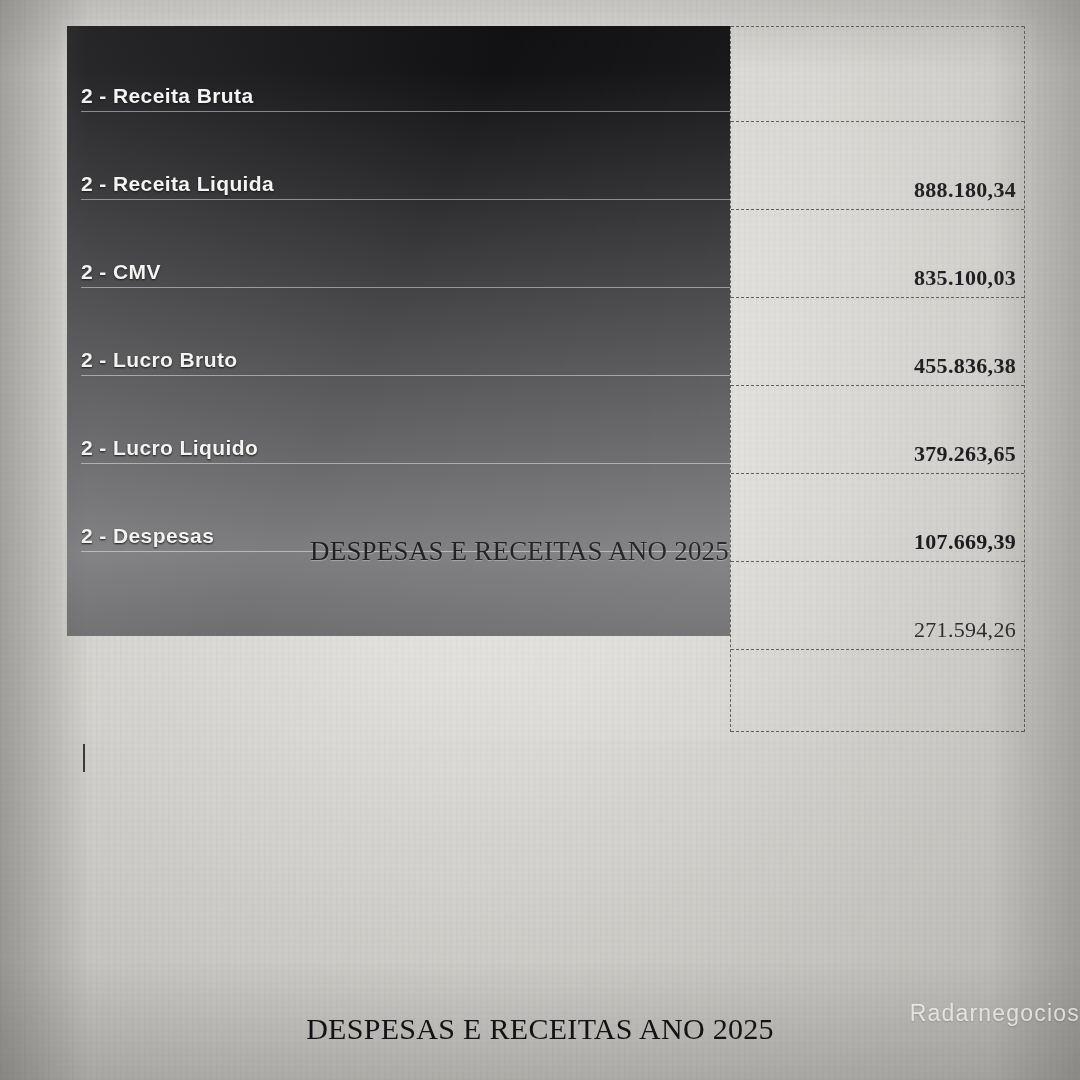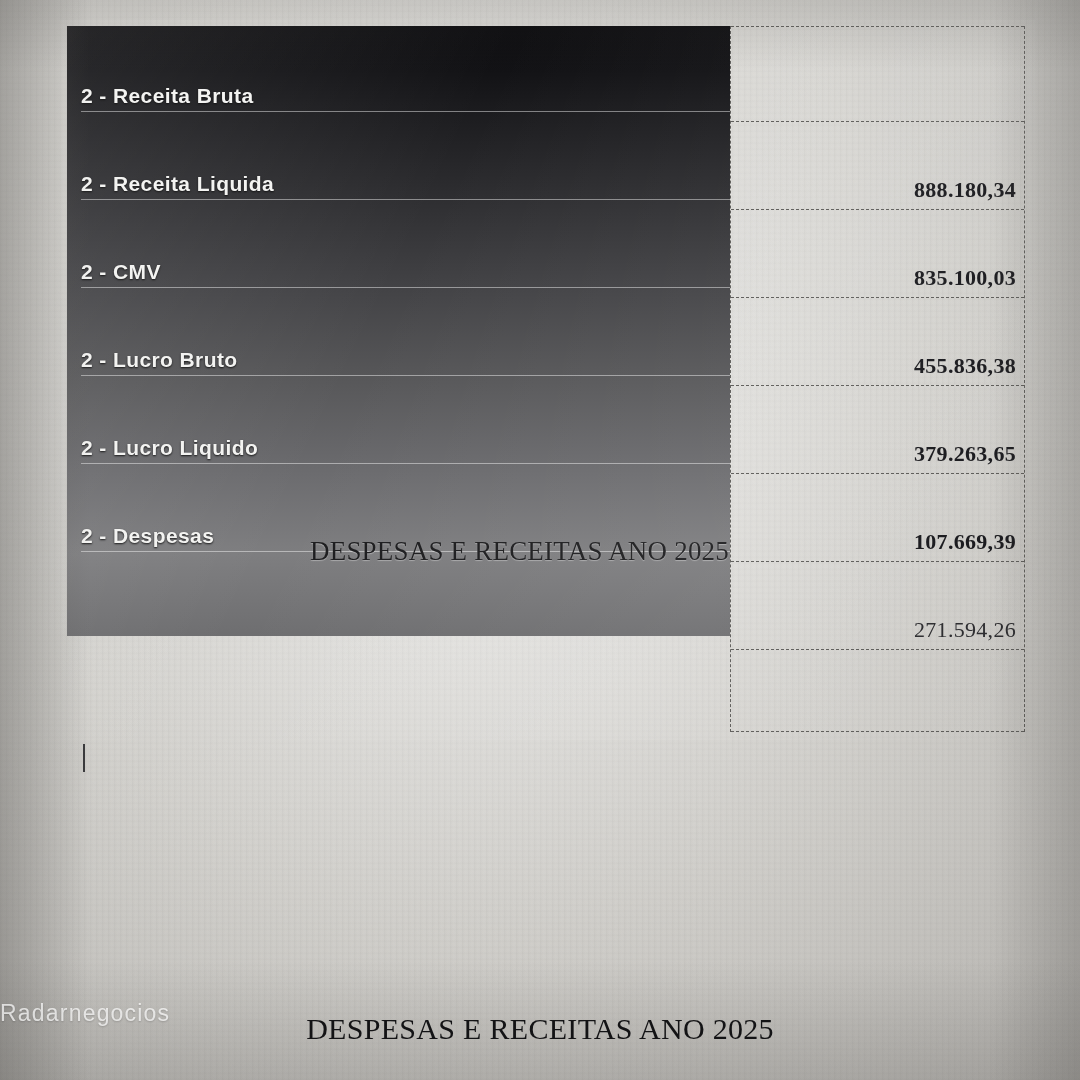--- a/index.html
+++ b/index.html
@@ -157,21 +157,21 @@
     height: 28px;
     background: #3a3a3c;
   }
 
   
   #watermark {
     position: absolute;
     left: 0;
     top: 1000px;
     width: 1080px;
-    text-align: left;
+    text-align: right;
     color: rgba(255,255,255,0.72);
     font-size: 23px;
     letter-spacing: 1.2px;
     font-family: "Liberation Sans", sans-serif;
     text-shadow: 0 1px 2px rgba(0,0,0,0.18);
   }
   #bottom-caption {
     position: absolute;
     left: 0;
     top: 1012px;

